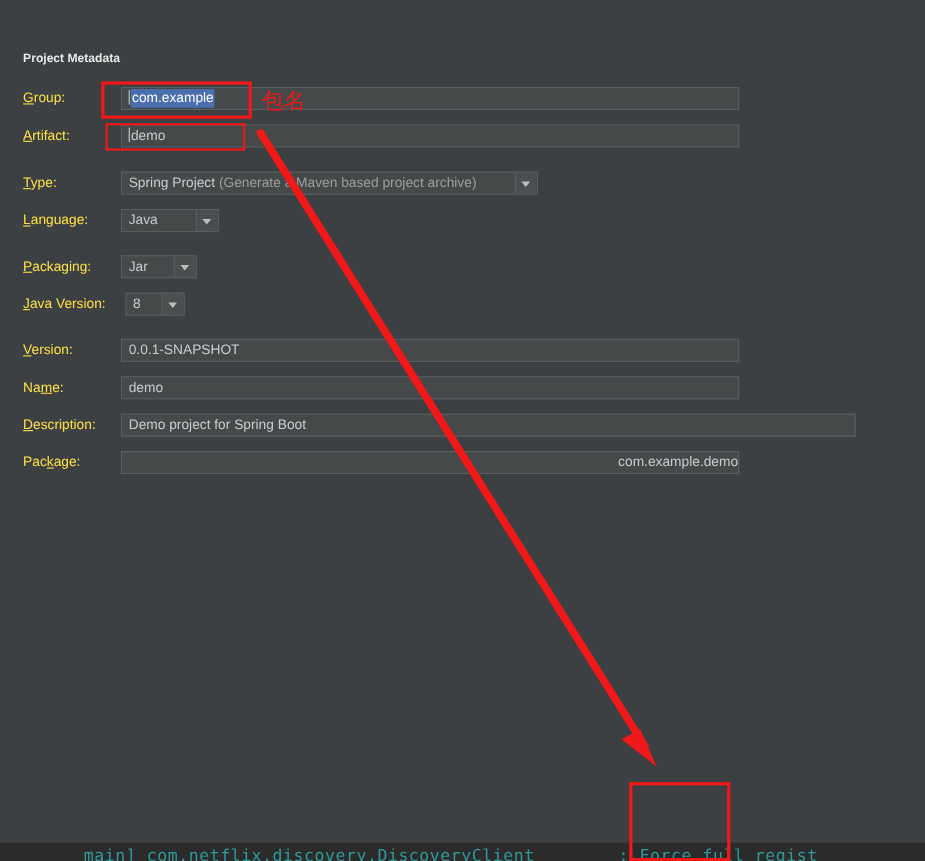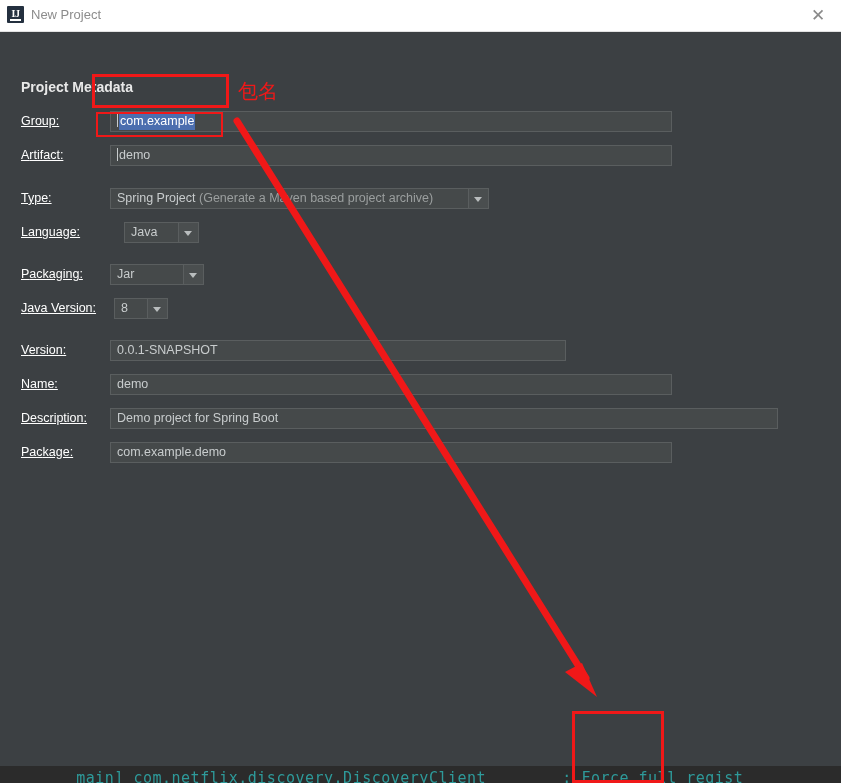--- a/index.html
+++ b/index.html
@@ -97,38 +97,37 @@
 
   
   #dialog-body {
     position: relative;
     height: 735px;
     background: #3c4043;
   }
   #section-title {
     position: absolute;
     left: 21px; top: 47px;
-    font-size: 14px;
+    font-size: 11px;
     font-weight: bold;
     color: #e8e8e8;
   }
 
   .frow {
     position: absolute;
     left: 0;
     height: 22px;
   }
   .flabel {
     position: absolute;
     left: 21px;
     top: 3px;
     font-size: 12.5px;
-    color: #ffffff;
+    color: #fde047;
     white-space: nowrap;
-    text-decoration: underline;
   }
   .flabel u { text-decoration: underline; }
 
   .finput {
     position: absolute;
     height: 21px;
     background: #45494a;
     border: 1px solid #5a5e5f;
     box-sizing: border-box;
     color: #c8cccd;
@@ -210,28 +209,20 @@
 </style>
 </head>
 <body>
 
 <div id="console-bg">
   <div id="console-line">        main] com.netflix.discovery.DiscoveryClient        : Force full regist</div>
 </div>
 
 <div id="window">
 
-  <div id="titlebar">
-    <div id="app-icon">
-      <span class="ij-glyph">IJ</span>
-      <span class="ij-bar"></span>
-    </div>
-    <div id="window-title">New Project</div>
-    <div id="close-btn">✕</div>
-  </div>
 
   <div id="dialog-body">
 
     <div id="section-title">Project Metadata</div>
 
     <div class="frow" style="top:79px;">
       <div class="flabel"><u>G</u>roup:</div>
       <div class="finput" style="left:110px; top:0; width:562px;">
         <span class="caret"></span><span class="sel">com.example</span>
       </div>
@@ -250,72 +241,72 @@
         <span>Spring Project</span>
         <span class="hint">(Generate a Maven based project archive)</span>
         <span class="combo-arrow">
             <i></i>
           </span>
       </div>
     </div>
 
     <div class="frow" style="top:190px;">
       <div class="flabel"><u>L</u>anguage:</div>
-      <div class="fcombo" style="left:124px; top:0; width:75px;">
+      <div class="fcombo" style="left:110px; top:0; width:89px;">
         <span>Java</span>
         <span class="combo-arrow">
             <i></i>
           </span>
       </div>
     </div>
 
     <div class="frow" style="top:232px;">
       <div class="flabel"><u>P</u>ackaging:</div>
-      <div class="fcombo" style="left:110px; top:0; width:94px;">
+      <div class="fcombo" style="left:110px; top:0; width:69px;">
         <span>Jar</span>
         <span class="combo-arrow">
             <i></i>
           </span>
       </div>
     </div>
 
     <div class="frow" style="top:266px;">
       <div class="flabel"><u>J</u>ava Version:</div>
       <div class="fcombo" style="left:114px; top:0; width:54px;">
         <span>8</span>
         <span class="combo-arrow">
             <i></i>
           </span>
       </div>
     </div>
 
     <div class="frow" style="top:308px;">
       <div class="flabel"><u>V</u>ersion:</div>
-      <div class="finput" style="left:110px; top:0; width:456px;">
+      <div class="finput" style="left:110px; top:0; width:562px;">
         <span>0.0.1-SNAPSHOT</span>
       </div>
     </div>
 
     <div class="frow" style="top:342px;">
       <div class="flabel">Na<u>m</u>e:</div>
       <div class="finput" style="left:110px; top:0; width:562px;">
         <span>demo</span>
       </div>
     </div>
 
     <div class="frow" style="top:376px;">
       <div class="flabel"><u>D</u>escription:</div>
       <div class="finput" style="left:110px; top:0; width:668px;">
         <span>Demo project for Spring Boot</span>
       </div>
     </div>
 
     <div class="frow" style="top:410px;">
       <div class="flabel">Pac<u>k</u>age:</div>
-      <div class="finput" style="left:110px; top:0; width:562px;">
+      <div class="finput" style="left:110px; top:0; width:562px;text-align:right;">
         <span>com.example.demo</span>
       </div>
     </div>
 
   </div>
 </div>
 
 <div class="anno-box" style="left:92px; top:74px; width:137px; height:34px;"></div>
 
 <div class="anno-box thin" style="left:96px; top:112px; width:127px; height:25px;"></div>

